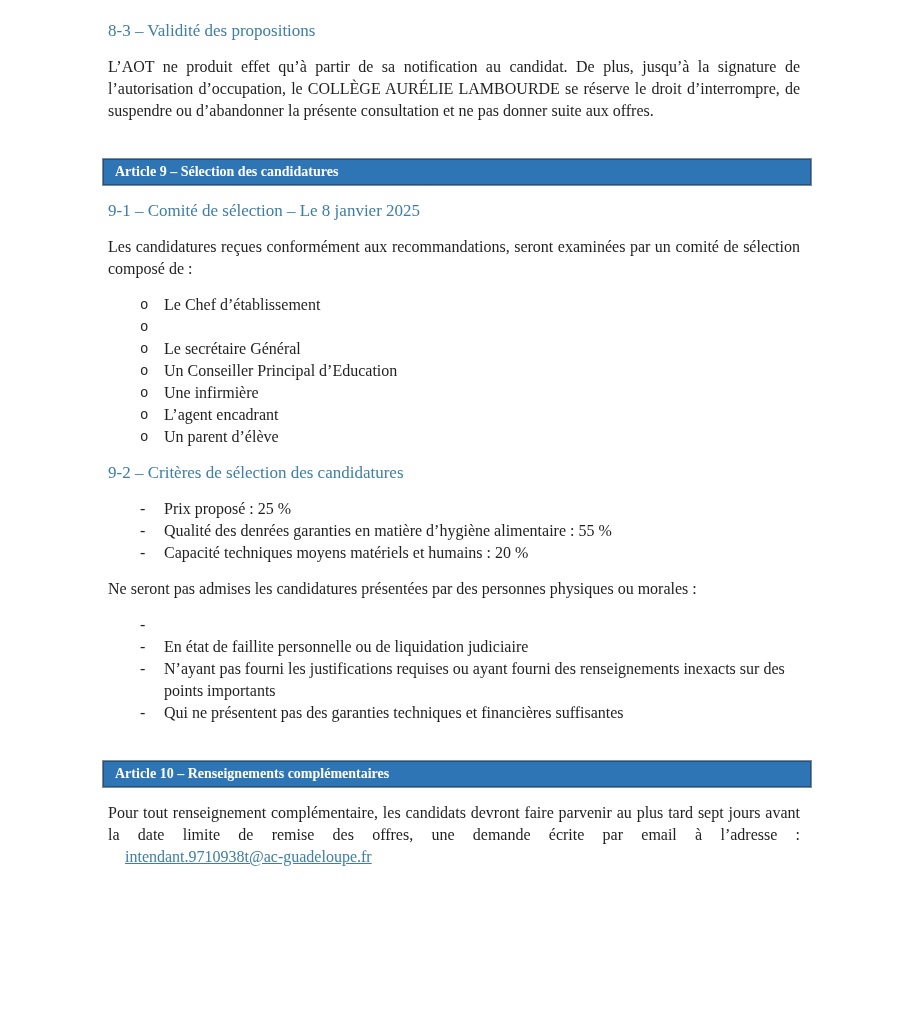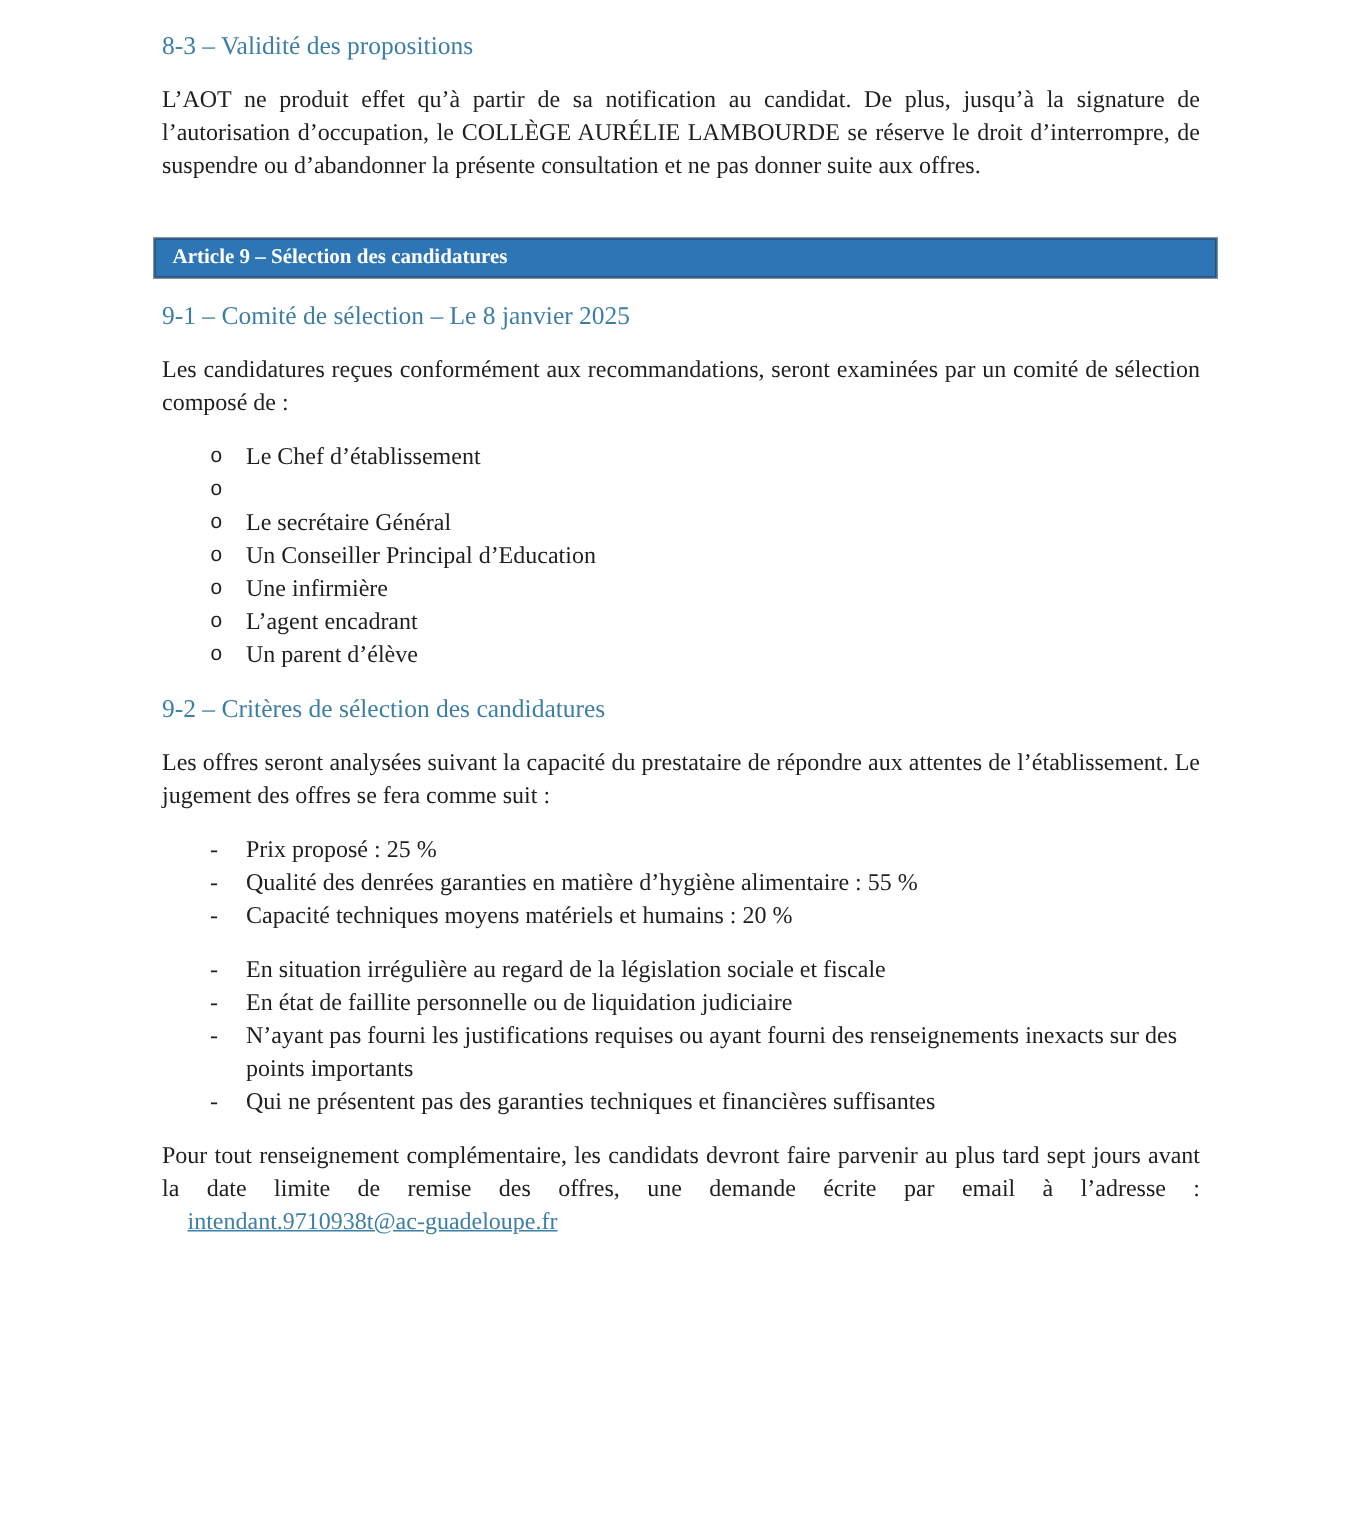--- a/index.html
+++ b/index.html
@@ -114,57 +114,57 @@
       <span>L’agent encadrant</span>
     </li>
     <li>
       <span class="marker">o</span>
       <span>Un parent d’élève</span>
     </li>
   </ul>
 
   <h2 class="subheading">9-2 – Critères de sélection des candidatures</h2>
 
-  <p class="body-par">Les offres seront analysées suivant la capacité du prestataire de répondre aux attentes de l’établissement. Le jugement des offres se fera comme suit :</p>
 
   <ul class="doc-list dash-list">
     <li>
       <span class="marker">-</span>
       <span>Prix proposé : 25 %</span>
     </li>
     <li>
       <span class="marker">-</span>
       <span>Qualité des denrées garanties en matière d’hygiène alimentaire : 55 %</span>
     </li>
     <li>
       <span class="marker">-</span>
       <span>Capacité techniques moyens matériels et humains : 20 %</span>
     </li>
   </ul>
 
+  <p class="body-par">Ne seront pas admises les candidatures présentées par des personnes physiques ou morales :</p>
 
   <ul class="doc-list dash-list">
     <li>
       <span class="marker">-</span>
-      <span>En situation irrégulière au regard de la législation sociale et fiscale</span>
     </li>
     <li>
       <span class="marker">-</span>
       <span>En état de faillite personnelle ou de liquidation judiciaire</span>
     </li>
     <li>
       <span class="marker">-</span>
       <span>N’ayant pas fourni les justifications requises ou ayant fourni des renseignements inexacts sur des points importants</span>
     </li>
     <li>
       <span class="marker">-</span>
       <span>Qui ne présentent pas des garanties techniques et financières suffisantes</span>
     </li>
   </ul>
 
+  <div class="banner">Article 10 – Renseignements complémentaires</div>
 
   <p class="body-par link-line">
     <span>Pour tout renseignement complémentaire, les candidats devront faire parvenir au plus tard sept jours avant la date limite de remise des offres, une demande écrite par email à l’adresse :</span>
     <a class="email-link">intendant.9710938t@ac-guadeloupe.fr</a>
   </p>
 
 
 </div>
 
 </body></html>

